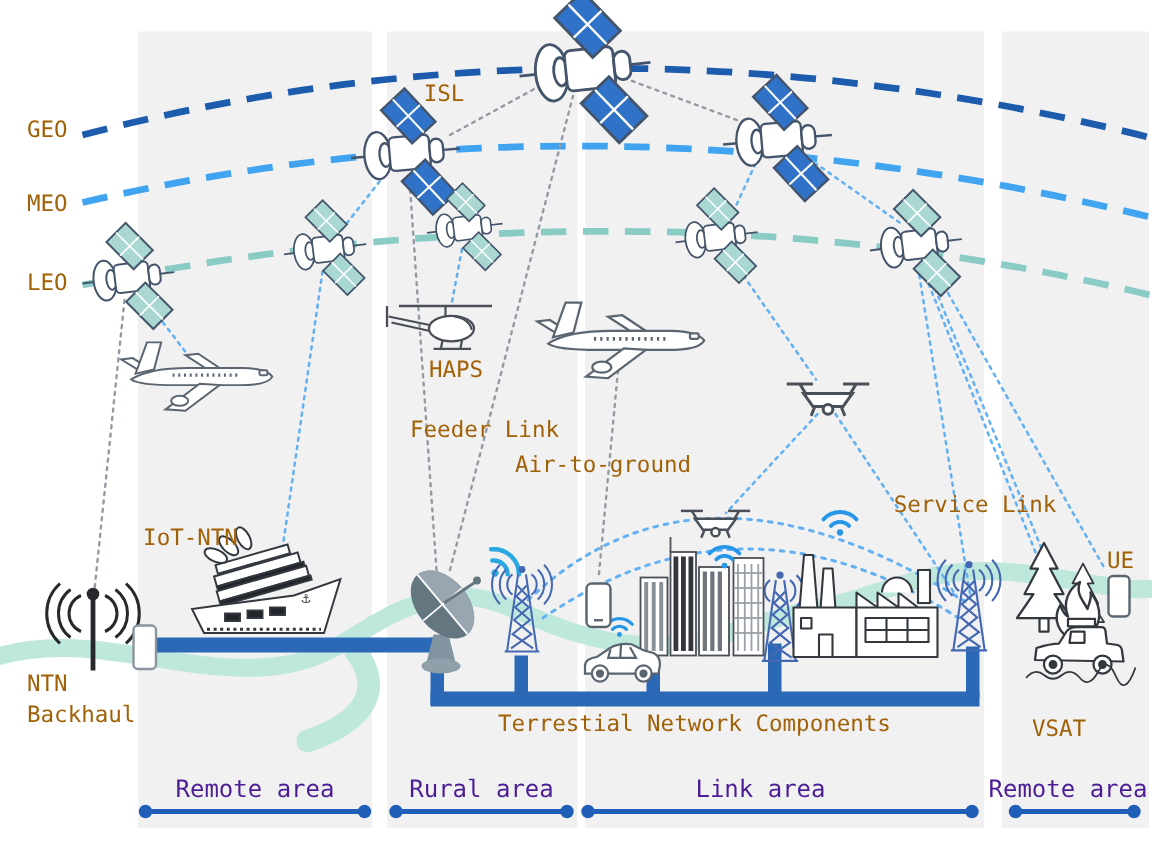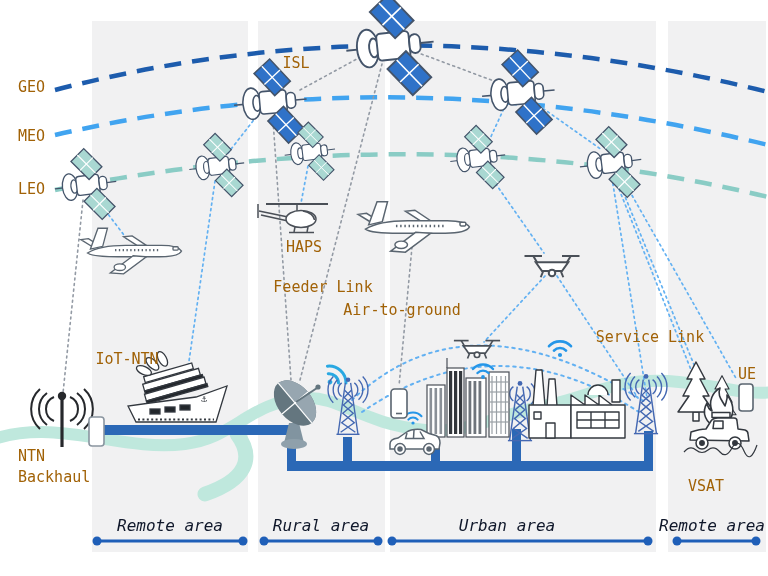--- a/index.html
+++ b/index.html
@@ -2,21 +2,21 @@
 <html style="--c-geo: #1d5cad; --c-meo: #41a4f0; --c-leo: #8accc5; --c-backbone: #2b68b6; --c-wave: #bfe8dd; --c-link_blue: #63b1f2; --c-link_gray: #939aa4; --c-area_line: #1f5fb8; --c-panel_blue: #2f72c8; --c-panel_teal: #a9d8d2; --c-wifi: #2596e8; --c-tower: #4468b2; --c-dish_dark: #64767f; --c-dish_light: #97a6b0;"><head>
 <meta charset="utf-8">
 <style>
   html,body{margin:0;padding:0;background:#fff;}
   #canvas{position:relative;width:768px;height:576px;background:#fff;overflow:hidden;
           font-family:"DejaVu Sans Mono",monospace;}
   svg{position:absolute;left:0;top:0;}
   .lbl{position:absolute;font-size:15px;color:#a16207;white-space:nowrap;
        transform:translate(-50%,-50%);letter-spacing:0px;line-height:1;}
   .lbl.left{transform:translate(0,-50%);}
-  .lbl.big{font-size:16px;color:#0f172a;font-style:italic;}
+  .lbl.big{font-size:16px;color:#4c1d95;}
   .band{fill:#f1f1f2;}
   .orbit{fill:none;stroke-width:4.5;stroke-dasharray:17 11;}
   .orbit.geo{stroke:var(--c-geo,#1d5cad);}
   .orbit.meo{stroke:var(--c-meo,#41a4f0);}
   .orbit.leo{stroke:var(--c-leo,#8accc5);}
   .dotg{fill:none;stroke:var(--c-link_gray,#939aa4);stroke-width:1.6;stroke-dasharray:2 3.6;stroke-linecap:round;}
   .dotb{fill:none;stroke:var(--c-link_blue,#63b1f2);stroke-width:1.7;stroke-dasharray:2 3.6;stroke-linecap:round;}
   .arcb{fill:none;stroke:var(--c-link_blue,#63b1f2);stroke-width:2;stroke-dasharray:2.5 4.5;stroke-linecap:round;}
   .wave{fill:none;stroke:var(--c-wave,#bfe8dd);stroke-linecap:round;}
   .bb{fill:var(--c-backbone,#2b68b6);}
@@ -336,18 +336,19 @@
 <div class="lbl" style="left:296px;top:63px">ISL</div>
 <div class="lbl" style="left:304px;top:247px">HAPS</div>
 <div class="lbl" style="left:323px;top:287px">Feeder Link</div>
 <div class="lbl" style="left:402px;top:310px">Air-to-ground</div>
 <div class="lbl" style="left:650px;top:337px">Service Link</div>
 <div class="lbl" style="left:127px;top:359px">IoT-NTN</div>
 <div class="lbl left" style="left:18px;top:456px">NTN</div>
 <div class="lbl left" style="left:18px;top:477px">Backhaul</div>
 <div class="lbl" style="left:747px;top:374px">UE</div>
 <div class="lbl" style="left:706px;top:486px">VSAT</div>
+<div class="lbl" style="left:463px;top:483px">Terrestial Network Components</div>
 <div class="lbl big" style="left:170px;top:526px">Remote area</div>
 <div class="lbl big" style="left:321px;top:526px">Rural area</div>
-<div class="lbl big" style="left:507px;top:526px">Urban area</div>
+<div class="lbl big" style="left:507px;top:526px">Link area</div>
 <div class="lbl big" style="left:712px;top:526px">Remote area</div>
 
 </div>
 
 </body></html>

